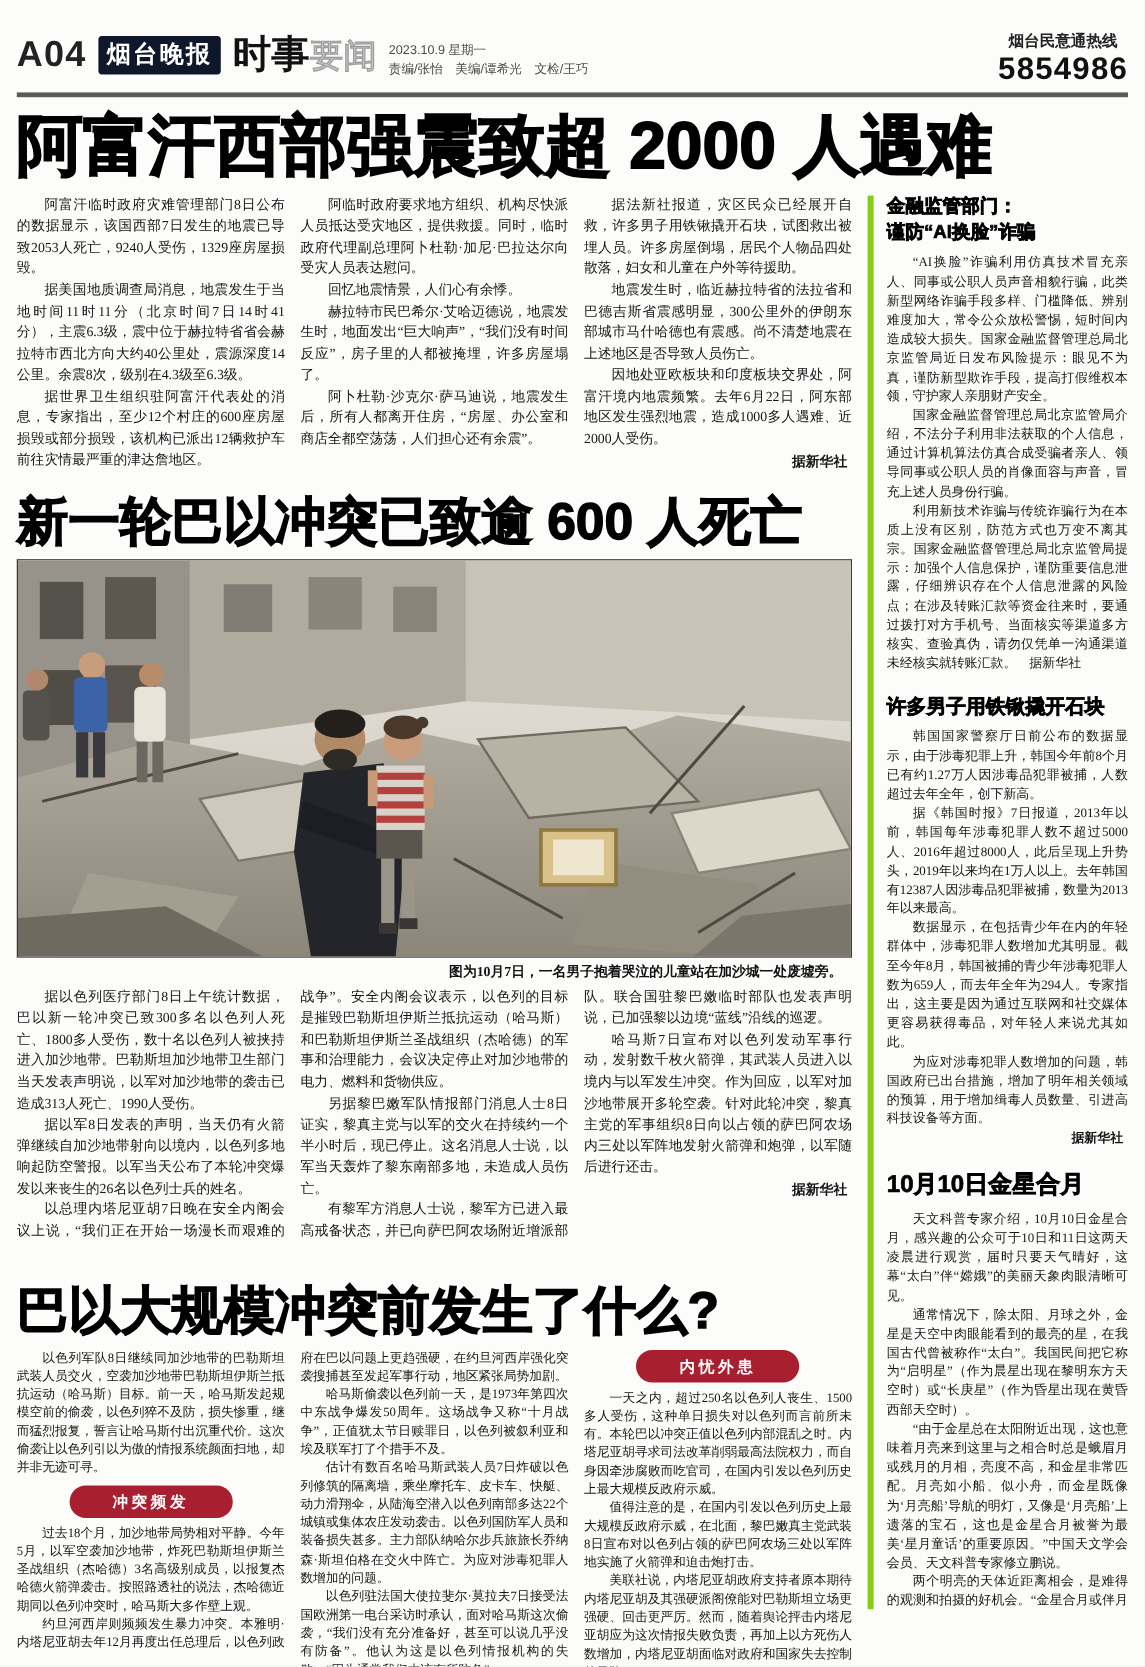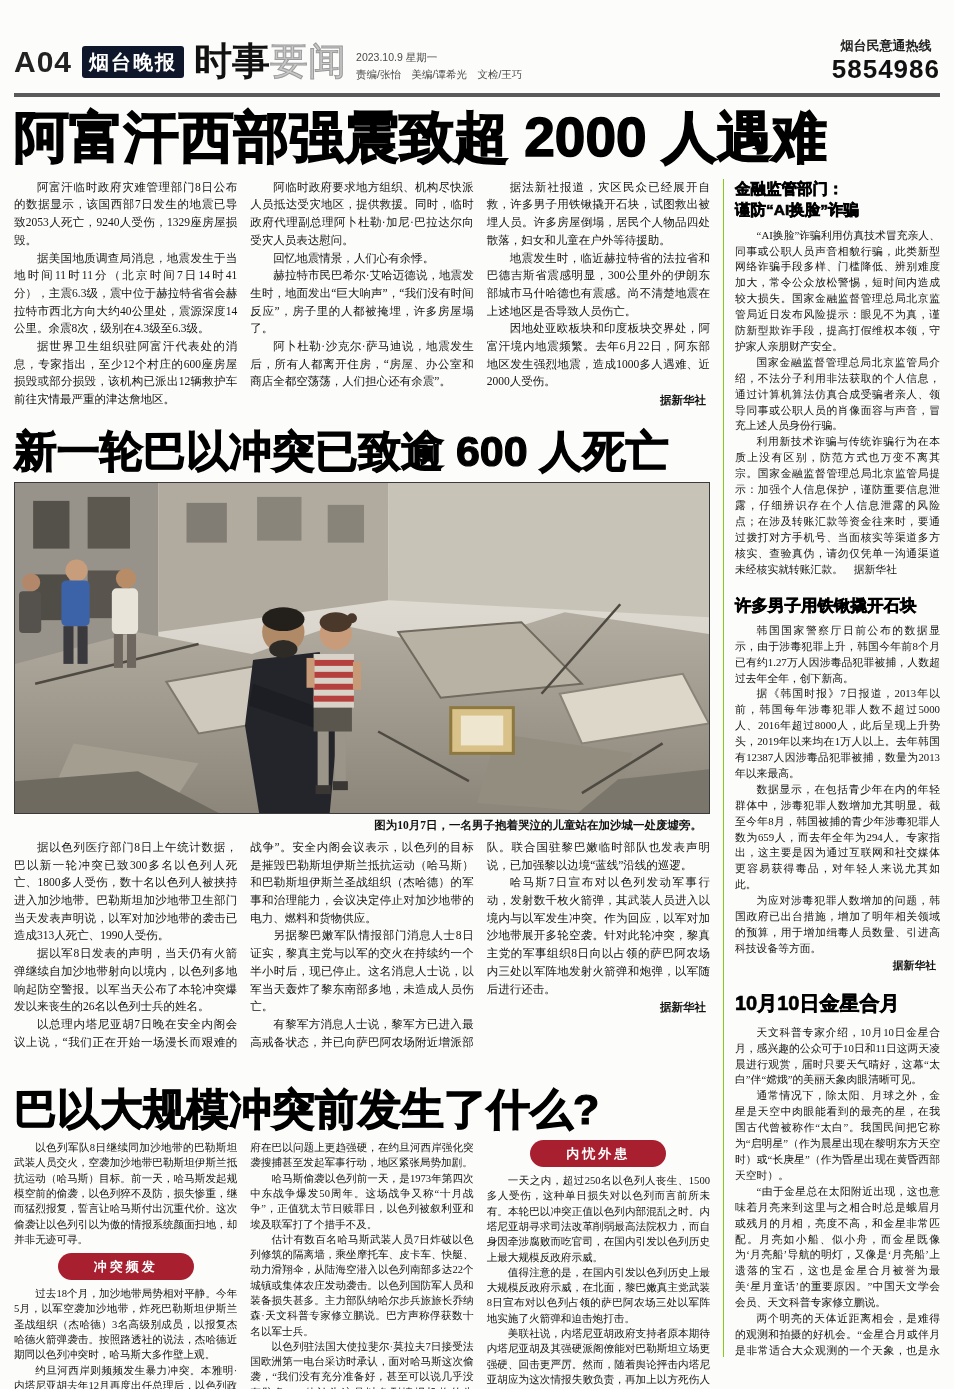--- a/index.html
+++ b/index.html
@@ -1,43 +1,43 @@
 <!DOCTYPE html>
 <html><head>
 <meta charset="utf-8">
 <style>
   html,body{margin:0;padding:0;background:#e9e9e9;}
   .page{position:relative;width:954px;height:1389px;margin:0 auto;background:#fcfcfa;
-        color:#141414;box-sizing:border-box;padding:12px 14px;overflow:hidden;
+        color:#141414;box-sizing:border-box;padding:0 14px;overflow:hidden;
         font-family:"Liberation Serif","DejaVu Serif",serif;}
   
   .hdr{display:flex;justify-content:space-between;align-items:flex-start;padding-top:24px;}
   .hdr-left{display:flex;align-items:center;gap:10px;}
   .pagelabel{font:900 30px/1 "Liberation Sans","DejaVu Sans",sans-serif;letter-spacing:1px;color:#222;}
   .masthead{background:#0f172a;color:#fff;font:700 20px/1 "Liberation Sans","DejaVu Sans",sans-serif;
             padding:6px 7px;border-radius:3px;letter-spacing:2px;}
   .section{display:flex;align-items:baseline;font-family:"Liberation Sans","DejaVu Sans",sans-serif;}
-  .sec-b{font-size:38px;font-weight:900;color:#111;}
-  .sec-l{font-size:38px;font-weight:400;color:#c7c7c7;-webkit-text-stroke:1px #9a9a9a;}
+  .sec-b{font-size:32px;font-weight:900;color:#111;}
+  .sec-l{font-size:28px;font-weight:400;color:#c7c7c7;-webkit-text-stroke:1px #9a9a9a;}
   .dateblock{font:10.5px/1.55 "Liberation Sans","DejaVu Sans",sans-serif;color:#4a4a4a;padding-top:8px;}
   .hdr-right{text-align:center;padding-top:2px;}
   .hotline-label{font:700 13px/1.3 "Liberation Sans","DejaVu Sans",sans-serif;color:#222;}
   .hotline-num{font:900 26px/1.1 "Liberation Sans","DejaVu Sans",sans-serif;color:#111;letter-spacing:1px;}
   .rule{height:4px;background:#5a5a5a;margin-top:6px;}
   
   h1.head1{margin:12px 0 12px;font:900 55px/1.05 "Liberation Sans","DejaVu Sans",sans-serif;
            -webkit-text-stroke:1.5px #000;white-space:nowrap;letter-spacing:0px;color:#000;}
   h2.head2{margin:10px 0 8px;font:900 43px/1.05 "Liberation Sans","DejaVu Sans",sans-serif;
            -webkit-text-stroke:1.2px #000;white-space:nowrap;color:#000;}
   h2.head3{margin:12px 0 8px;font:900 43px/1.05 "Liberation Sans","DejaVu Sans",sans-serif;
            -webkit-text-stroke:1.2px #000;white-space:nowrap;color:#000;}
   
   .content-row{display:flex;gap:13px;align-items:flex-start;}
   main.mainarea{width:696px;flex:none;}
-  aside.sidebar{flex:1;border-left:1px solid #84cc16;padding-left:11px;height:1178px;overflow:hidden;
+  aside.sidebar{flex:1;border-left:5px solid #84cc16;padding-left:11px;height:1178px;overflow:hidden;
                 font-size:10.8px;line-height:15.9px;text-align:justify;}
   
   .cols{column-count:3;column-gap:13px;overflow:hidden;text-align:justify;}
   .art1{height:240px;font-size:11.5px;line-height:17.7px;}
   .art2{height:236px;font-size:11.5px;line-height:17.7px;}
   .art3{height:312px;font-size:10.6px;line-height:15.3px;}
   .para{margin:0;text-indent:2em;}
   .byline{margin:1px 4px 0 0;text-align:right;font-weight:700;text-indent:0;}
   .badge-row{text-align:center;margin:6px 0;break-inside:avoid;}
   .badge{display:inline-block;background:#a81f30;color:#fff;
@@ -184,21 +184,21 @@
         </section>
 
       <h2 class="head3">巴以大规模冲突前发生了什么?</h2>
 
       <section class="cols art3">
           <p class="para">以色列军队8日继续同加沙地带的巴勒斯坦武装人员交火，空袭加沙地带巴勒斯坦伊斯兰抵抗运动（哈马斯）目标。前一天，哈马斯发起规模空前的偷袭，以色列猝不及防，损失惨重，继而猛烈报复，誓言让哈马斯付出沉重代价。这次偷袭让以色列引以为傲的情报系统颜面扫地，却并非无迹可寻。</p>
           <div class="badge-row"><span class="badge">冲突频发</span></div>
           <p class="para">过去18个月，加沙地带局势相对平静。今年5月，以军空袭加沙地带，炸死巴勒斯坦伊斯兰圣战组织（杰哈德）3名高级别成员，以报复杰哈德火箭弹袭击。按照路透社的说法，杰哈德近期同以色列冲突时，哈马斯大多作壁上观。</p>
           <p class="para">约旦河西岸则频频发生暴力冲突。本雅明·内塔尼亚胡去年12月再度出任总理后，以色列政府在巴以问题上更趋强硬，在约旦河西岸强化突袭搜捕甚至发起军事行动，地区紧张局势加剧。</p>
           <p class="para">哈马斯偷袭以色列前一天，是1973年第四次中东战争爆发50周年。这场战争又称“十月战争”，正值犹太节日赎罪日，以色列被叙利亚和埃及联军打了个措手不及。</p>
-          <p class="para">估计有数百名哈马斯武装人员7日炸破以色列修筑的隔离墙，乘坐摩托车、皮卡车、快艇、动力滑翔伞，从陆海空潜入以色列南部多达22个城镇或集体农庄发动袭击。以色列国防军人员和装备损失甚多。主力部队纳哈尔步兵旅旅长乔纳森·天文科普专家修立鹏说。巴方声称俘获数十名以军士兵。</p>
+          <p class="para">估计有数百名哈马斯武装人员7日炸破以色列修筑的隔离墙，乘坐摩托车、皮卡车、快艇、动力滑翔伞，从陆海空潜入以色列南部多达22个城镇或集体农庄发动袭击。以色列国防军人员和装备损失甚多。主力部队纳哈尔步兵旅旅长乔纳森·斯坦伯格在交火中阵亡。为应对涉毒犯罪人数增加的问题。</p>
           <p class="para">以色列驻法国大使拉斐尔·莫拉夫7日接受法国欧洲第一电台采访时承认，面对哈马斯这次偷袭，“我们没有充分准备好，甚至可以说几乎没有防备”。他认为这是以色列情报机构的失败，“因为通常我们本该有所防备”。</p>
           <div class="badge-row"><span class="badge">内忧外患</span></div>
           <p class="para">一天之内，超过250名以色列人丧生、1500多人受伤，这种单日损失对以色列而言前所未有。本轮巴以冲突正值以色列内部混乱之时。内塔尼亚胡寻求司法改革削弱最高法院权力，而自身因牵涉腐败而吃官司，在国内引发以色列历史上最大规模反政府示威。</p>
           <p class="para">值得注意的是，在国内引发以色列历史上最大规模反政府示威，在北面，黎巴嫩真主党武装8日宣布对以色列占领的萨巴阿农场三处以军阵地实施了火箭弹和迫击炮打击。</p>
           <p class="para">美联社说，内塔尼亚胡政府支持者原本期待内塔尼亚胡及其强硬派阁僚能对巴勒斯坦立场更强硬、回击更严厉。然而，随着舆论抨击内塔尼亚胡应为这次情报失败负责，再加上以方死伤人数增加，内塔尼亚胡面临对政府和国家失去控制的风险。</p>
         </section>
 
     </main>
 
     <aside class="sidebar">

